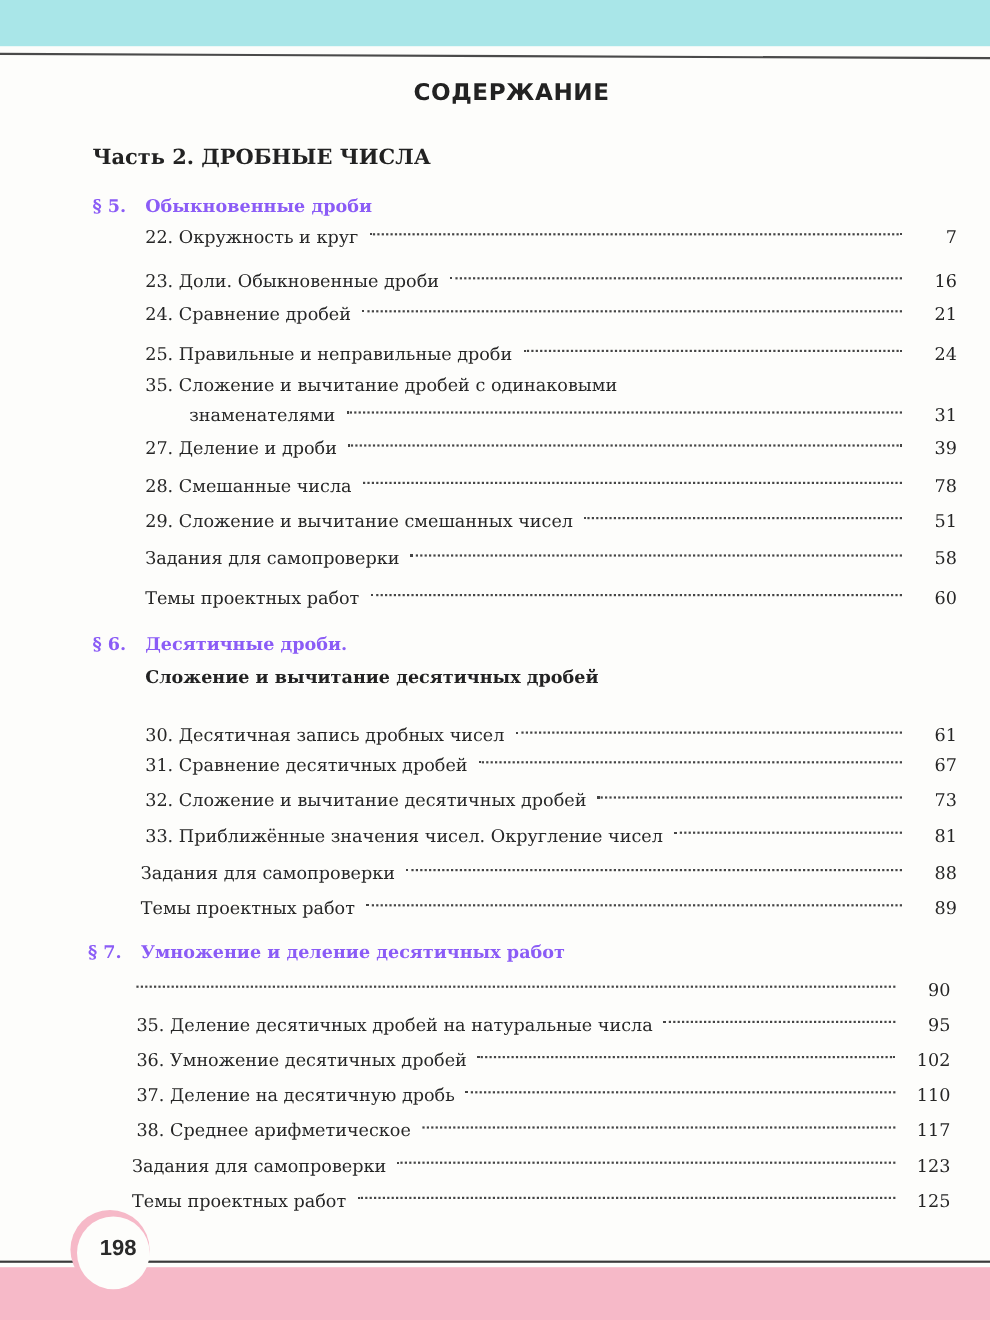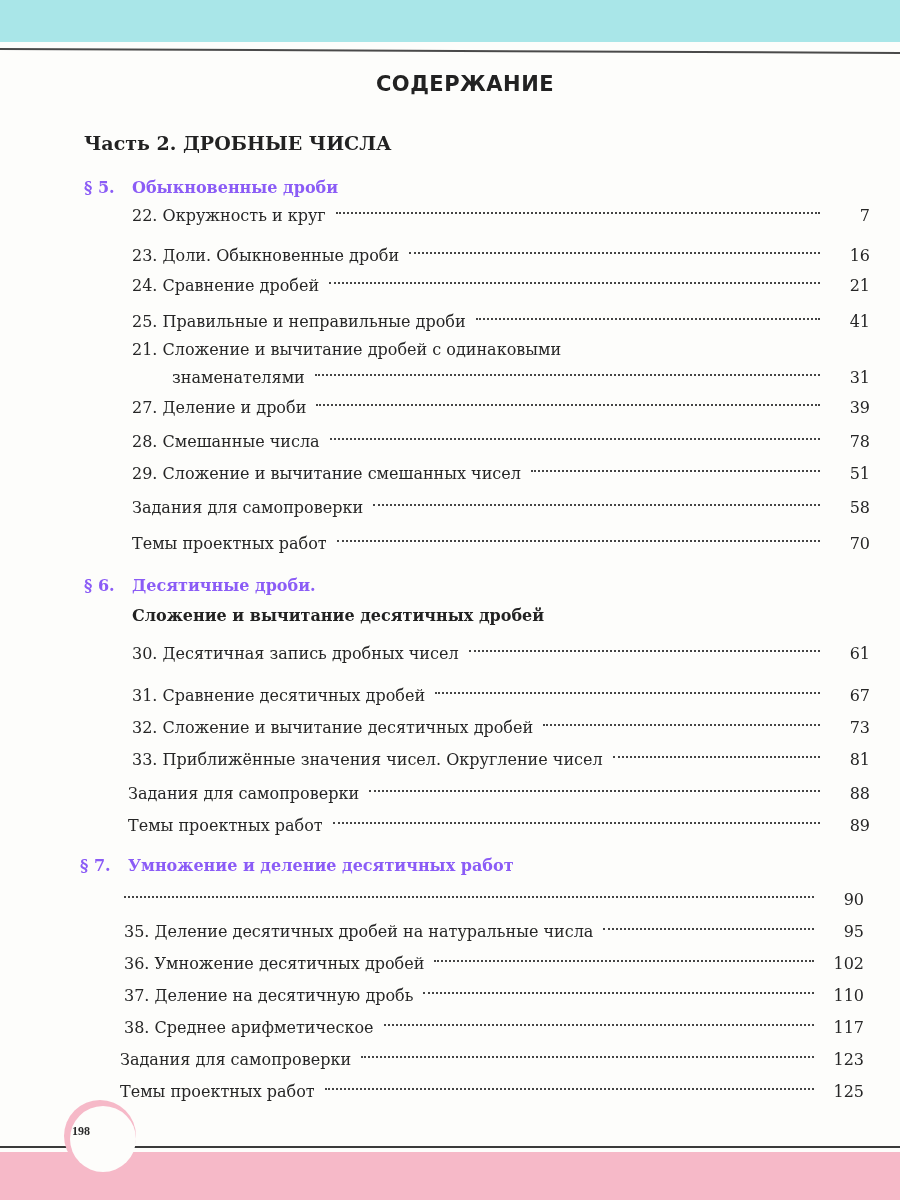--- a/index.html
+++ b/index.html
@@ -9,22 +9,22 @@
     font-family:"DejaVu Serif", "Liberation Serif", serif;
     color:#262626;
   }
   .top-band { position:absolute; left:0; top:0; width:900px; height:42px; background:#a9e6e8; }
   .top-rule { position:absolute; left:0; top:48px; width:900px; height:2px; background:#4a4a4a; transform:rotate(0.25deg); transform-origin:left; }
   .bottom-band { position:absolute; left:0; top:1152px; width:900px; height:48px; background:#f6b9c8; }
   .bottom-rule { position:absolute; left:0; top:1146px; width:900px; height:2px; background:#3a3a3a; }
   .page-badge { position:absolute; left:64px; top:1100px; width:72px; height:72px; border-radius:50%;
     background:#f6b9c8; }
   .page-badge-inner { position:absolute; left:70px; top:1106px; width:66px; height:66px; border-radius:50%; background:#fdfdfb; }
-  .page-number { position:absolute; left:72px; top:1124px; width:52px; text-align:left;
-    font-family:Liberation Serif, serif; font-weight:bold; font-size:12px; color:#2a2a2a; }
+  .page-number { position:absolute; left:72px; top:1124px; width:52px; text-align:right;
+    font-family:Liberation Sans, sans-serif; font-weight:bold; font-size:20px; color:#2a2a2a; }
 
   .title { position:absolute; left:0; top:72px; width:930px; text-align:center;
     font-family:"DejaVu Sans", sans-serif; font-weight:bold; font-size:21px; letter-spacing:0.5px; color:#222; }
   .part-title { position:absolute; left:84px; top:132px; font-weight:bold; font-size:19px; color:#222; }
 
   .section-head { position:absolute; left:84px; font-weight:bold; font-size:16px; color:#8b5cf6; }
   .section-head .num { display:inline-block; width:48px; }
   .section-sub { position:absolute; left:132px; font-weight:bold; font-size:16px; color:#222; }
 
   .toc-row { position:absolute; height:26px; display:flex; align-items:center; font-size:16px; }
@@ -56,23 +56,23 @@
     <span class="page">16</span>
   </div>
 <div class="toc-row" style="left:132px;width:738px;top:272px">
     <span class="label">24. Сравнение дробей</span>
     <span class="dots"></span>
     <span class="page">21</span>
   </div>
 <div class="toc-row" style="left:132px;width:738px;top:308px">
     <span class="label">25. Правильные и неправильные дроби</span>
     <span class="dots"></span>
-    <span class="page">41</span>
+    <span class="page">24</span>
   </div>
-<div class="toc-cont" style="left:132px;top:340px">21. Сложение и вычитание дробей с одинаковыми</div>
+<div class="toc-cont" style="left:132px;top:340px">35. Сложение и вычитание дробей с одинаковыми</div>
 <div class="toc-row" style="left:172px;width:698px;top:364px">
     <span class="label">знаменателями</span>
     <span class="dots"></span>
     <span class="page">31</span>
   </div>
 <div class="toc-row" style="left:132px;width:738px;top:394px">
     <span class="label">27. Деление и дроби</span>
     <span class="dots"></span>
     <span class="page">39</span>
   </div>
@@ -87,28 +87,28 @@
     <span class="page">51</span>
   </div>
 <div class="toc-row" style="left:132px;width:738px;top:494px">
     <span class="label">Задания для самопроверки</span>
     <span class="dots"></span>
     <span class="page">58</span>
   </div>
 <div class="toc-row" style="left:132px;width:738px;top:530px">
     <span class="label">Темы проектных работ</span>
     <span class="dots"></span>
-    <span class="page">70</span>
+    <span class="page">60</span>
   </div>
 
 <div class="section-head" style="top:576px">
   <span class="num">§ 6.</span><span>Десятичные дроби.</span>
 </div>
 <div class="section-sub" style="top:606px">Сложение и вычитание десятичных дробей</div>
-<div class="toc-row" style="left:132px;width:738px;top:640px">
+<div class="toc-row" style="left:132px;width:738px;top:655px">
     <span class="label">30. Десятичная запись дробных чисел</span>
     <span class="dots"></span>
     <span class="page">61</span>
   </div>
 <div class="toc-row" style="left:132px;width:738px;top:682px">
     <span class="label">31. Сравнение десятичных дробей</span>
     <span class="dots"></span>
     <span class="page">67</span>
   </div>
 <div class="toc-row" style="left:132px;width:738px;top:714px">

